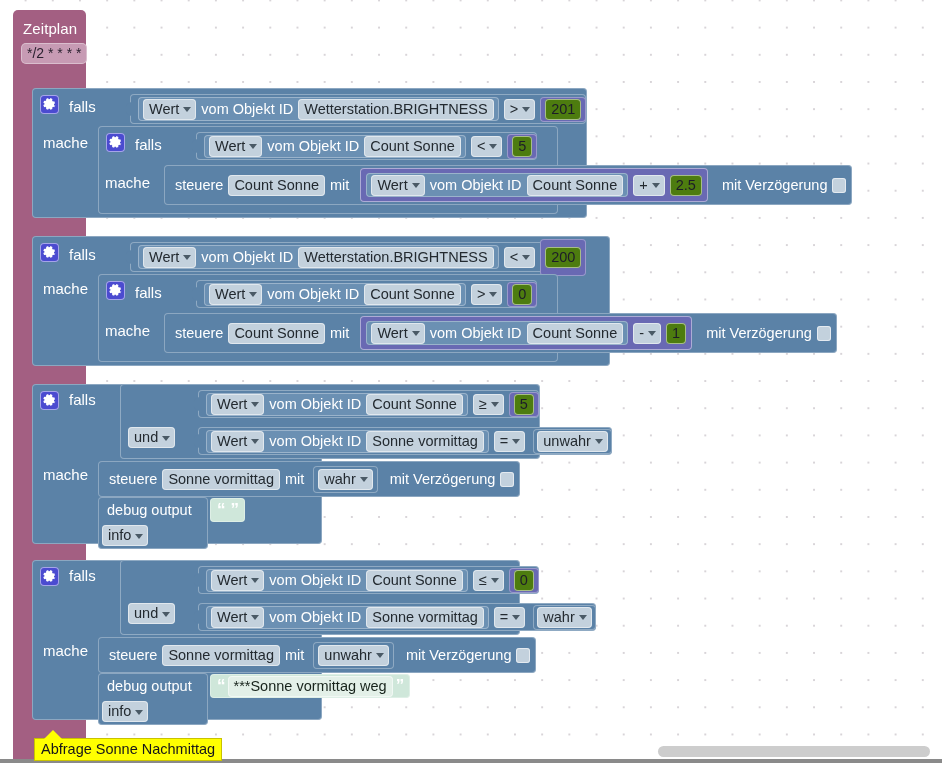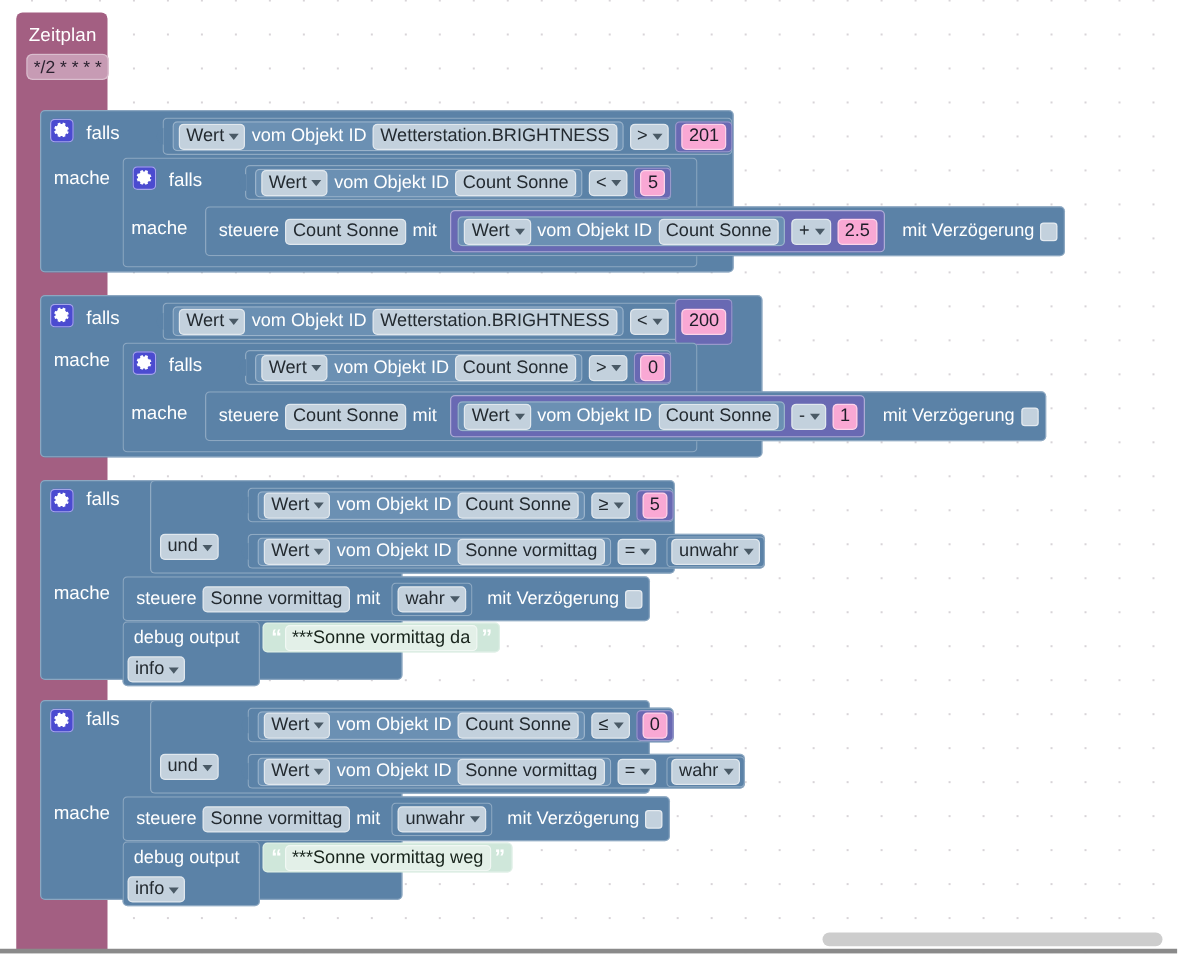--- a/index.html
+++ b/index.html
@@ -133,21 +133,21 @@
     box-shadow: inset 0 0 0 1px rgba(255,255,255,.5);
   }
   .fld.drop { padding-right:17px; position:relative; }
   .fld.drop::after {
     content:"";
     position:absolute; right:5px; top:50%; margin-top:-2px;
     border-left:4px solid transparent;
     border-right:4px solid transparent;
     border-top:5px solid #4a5a66;
   }
-  .fld.numfld { background:#f9a8d4; color:#1d1d28; }
+  .fld.numfld { background:#4d7c0f; color:#1d1d28; }
   .fld.strfld { background:#e3f0e8; color:#17231b; }
   .lbl { color:#ffffff; font-size:14.5px; padding:0 5px; }
   .quote { color:#ffffff; font-size:17px; padding:0 3px; font-weight:bold; letter-spacing:-1px; }
 
   
   .chk {
     display:inline-block;
     width:14px; height:15px;
     background:#c3d1dd;
     border-radius:3px;
@@ -393,21 +393,20 @@
     <span class="chk"></span>
   </div>
 
   <div class="stmt debug" style="left:98px; top:497px; width:110px; height:52px; display:block;">
     <span class="lbl" style="display:block; position:absolute; left:4px; top:5px;">debug output</span>
     <span class="fld drop" style="position:absolute; left:4px; top:28px;">info</span>
   </div>
 
   <div class="val text" style="left:210px; top:498px; height:24px; padding:0 4px;">
     <span class="quote">“</span>
-    <span class="fld strfld">***Sonne vormittag da</span>
     <span class="quote">”</span>
   </div>
 
   <div class="if-block" style="left:32px; top:560px; width:290px; height:160px;">
     <div class="gear" style="left:8px; top:7px;">
       <svg width="15" height="15" viewBox="0 0 16 16">
           <path fill="#ffffff" d="M8 5.2a2.8 2.8 0 100 5.6 2.8 2.8 0 000-5.6zm0 4.1a1.3 1.3 0 110-2.6 1.3 1.3 0 010 2.6zM14 9.2l-1.2-.5a4.9 4.9 0 000-1.4l1.2-.5-.9-2.2-1.3.3a5 5 0 00-1-1L11.1 2 8.9 1.1 8.4 2.3a5 5 0 00-1.4 0L6.5 1.1 4.3 2l.3 1.3a5 5 0 00-1 1L2.3 4 1.4 6.2l1.2.5a5 5 0 000 1.4l-1.2.5.9 2.2 1.3-.3a5 5 0 001 1l-.3 1.3 2.2.9.5-1.2a5 5 0 001.4 0l.5 1.2 2.2-.9-.3-1.3a5 5 0 001-1l1.3.3.9-2.2z"></path>
         </svg>
     </div>
     <div class="kw" style="left:37px; top:7px;">falls</div>
@@ -464,19 +463,23 @@
     <span class="lbl" style="display:block; position:absolute; left:4px; top:5px;">debug output</span>
     <span class="fld drop" style="position:absolute; left:4px; top:28px;">info</span>
   </div>
 
   <div class="val text" style="left:210px; top:674px; height:24px; padding:0 4px;">
     <span class="quote">“</span>
     <span class="fld strfld">***Sonne vormittag weg</span>
     <span class="quote">”</span>
   </div>
 
+  <div class="comment" style="left:34px; top:738px;">
+    <span class="tail"></span>
+    <span>Abfrage Sonne Nachmittag</span>
+  </div>
 
   <div id="hscroll">
     <div class="thumb"></div>
   </div>
   <div id="botline"></div>
 
 </div>
 
 </body></html>

